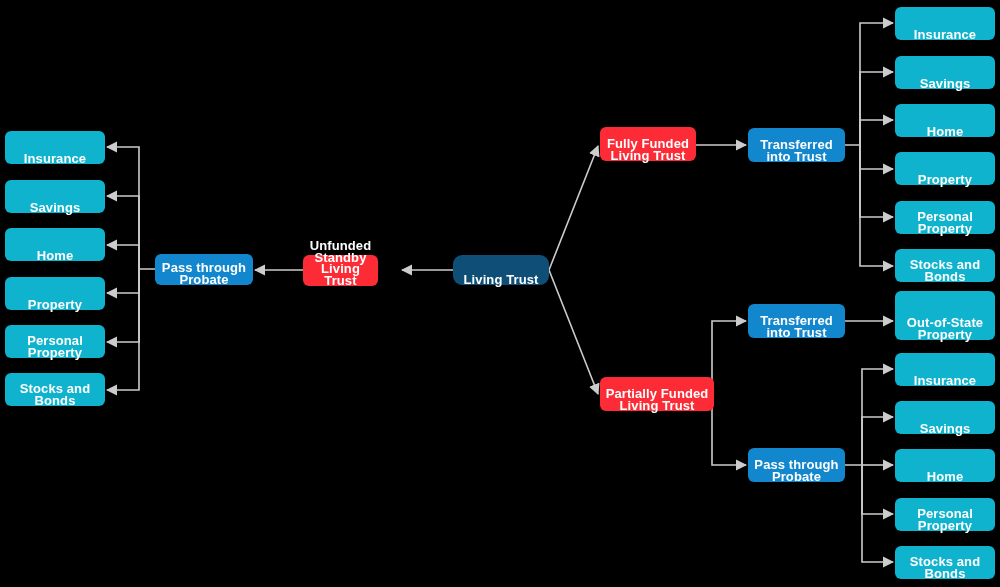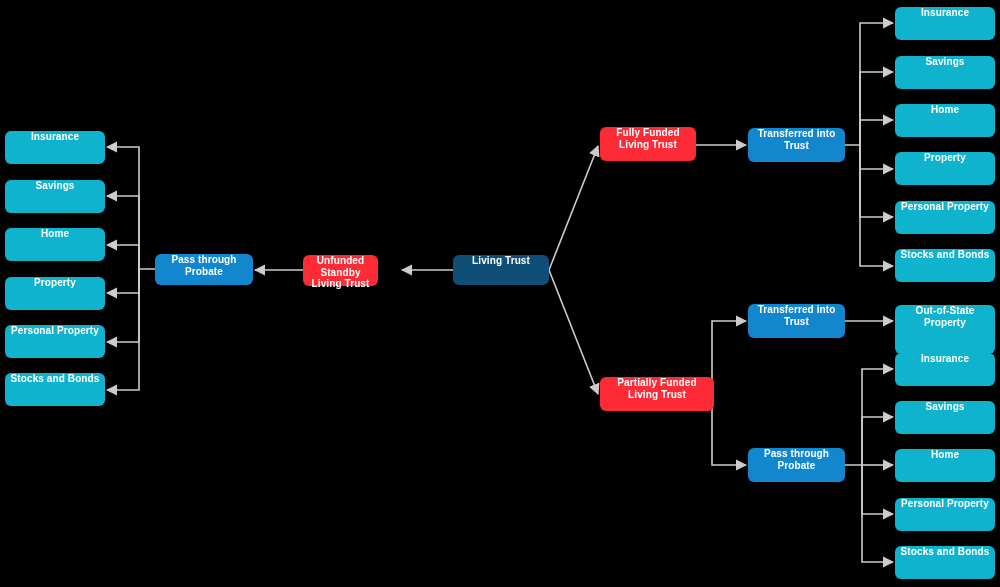--- a/index.html
+++ b/index.html
@@ -20,36 +20,36 @@
     left: 0;
     top: 0;
     width: 1000px;
     height: 587px;
   }
   .node {
     position: absolute;
     box-sizing: border-box;
     border-radius: 6px;
     display: flex;
-    align-items: flex-start;
+    align-items: flex-end;
     justify-content: center;
     text-align: center;
     color: #ffffff;
-    font-size: 10px;
+    font-size: 13px;
     font-weight: bold;
     line-height: 11.5px;
     letter-spacing: 0.1px;
     padding: 0 4px;
     z-index: 2;
     user-select: none;
   }
   .node.leaf      { background: #10b3cd; }
   .node.process   { background: #1287ce; }
   .node.alert     { background: #fc2b35; }
-  .node.root      { background: #0e4e77; }
+  .node.root      { background: #0e4e77; border-radius: 9px; }
   .node span { display: block; width: 100%; }
 </style>
 </head>
 <body>
 
 <div id="canvas">
 
   <svg id="edges" viewBox="0 0 1000 587" xmlns="http://www.w3.org/2000/svg">
     <defs>
       <marker id="arrow" viewBox="0 0 10 10" refX="9" refY="5" markerWidth="7" markerHeight="7" orient="auto-start-reverse">
@@ -144,21 +144,21 @@
       </div>
       <div class="node alert" style="left: 600px; top: 377px; width: 114px; height: 34px; background: rgb(252, 43, 53);">
         <span>Partially Funded Living Trust</span>
       </div>
       <div class="node process" style="left: 748px; top: 304px; width: 97px; height: 34px; background: rgb(18, 135, 206);">
         <span>Transferred into Trust</span>
       </div>
       <div class="node process" style="left: 748px; top: 448px; width: 97px; height: 34px; background: rgb(18, 135, 206);">
         <span>Pass through Probate</span>
       </div>
-      <div class="node leaf" style="left: 895px; top: 305px; width: 100px; height: 49px; background: rgb(16, 179, 205);">
+      <div class="node leaf" style="left: 895px; top: 291px; width: 100px; height: 49px; background: rgb(16, 179, 205);">
         <span>Out-of-State Property</span>
       </div>
       <div class="node leaf" style="left: 895px; top: 353px; width: 100px; height: 33px; background: rgb(16, 179, 205);">
         <span>Insurance</span>
       </div>
       <div class="node leaf" style="left: 895px; top: 401px; width: 100px; height: 33px; background: rgb(16, 179, 205);">
         <span>Savings</span>
       </div>
       <div class="node leaf" style="left: 895px; top: 449px; width: 100px; height: 33px; background: rgb(16, 179, 205);">
         <span>Home</span>

